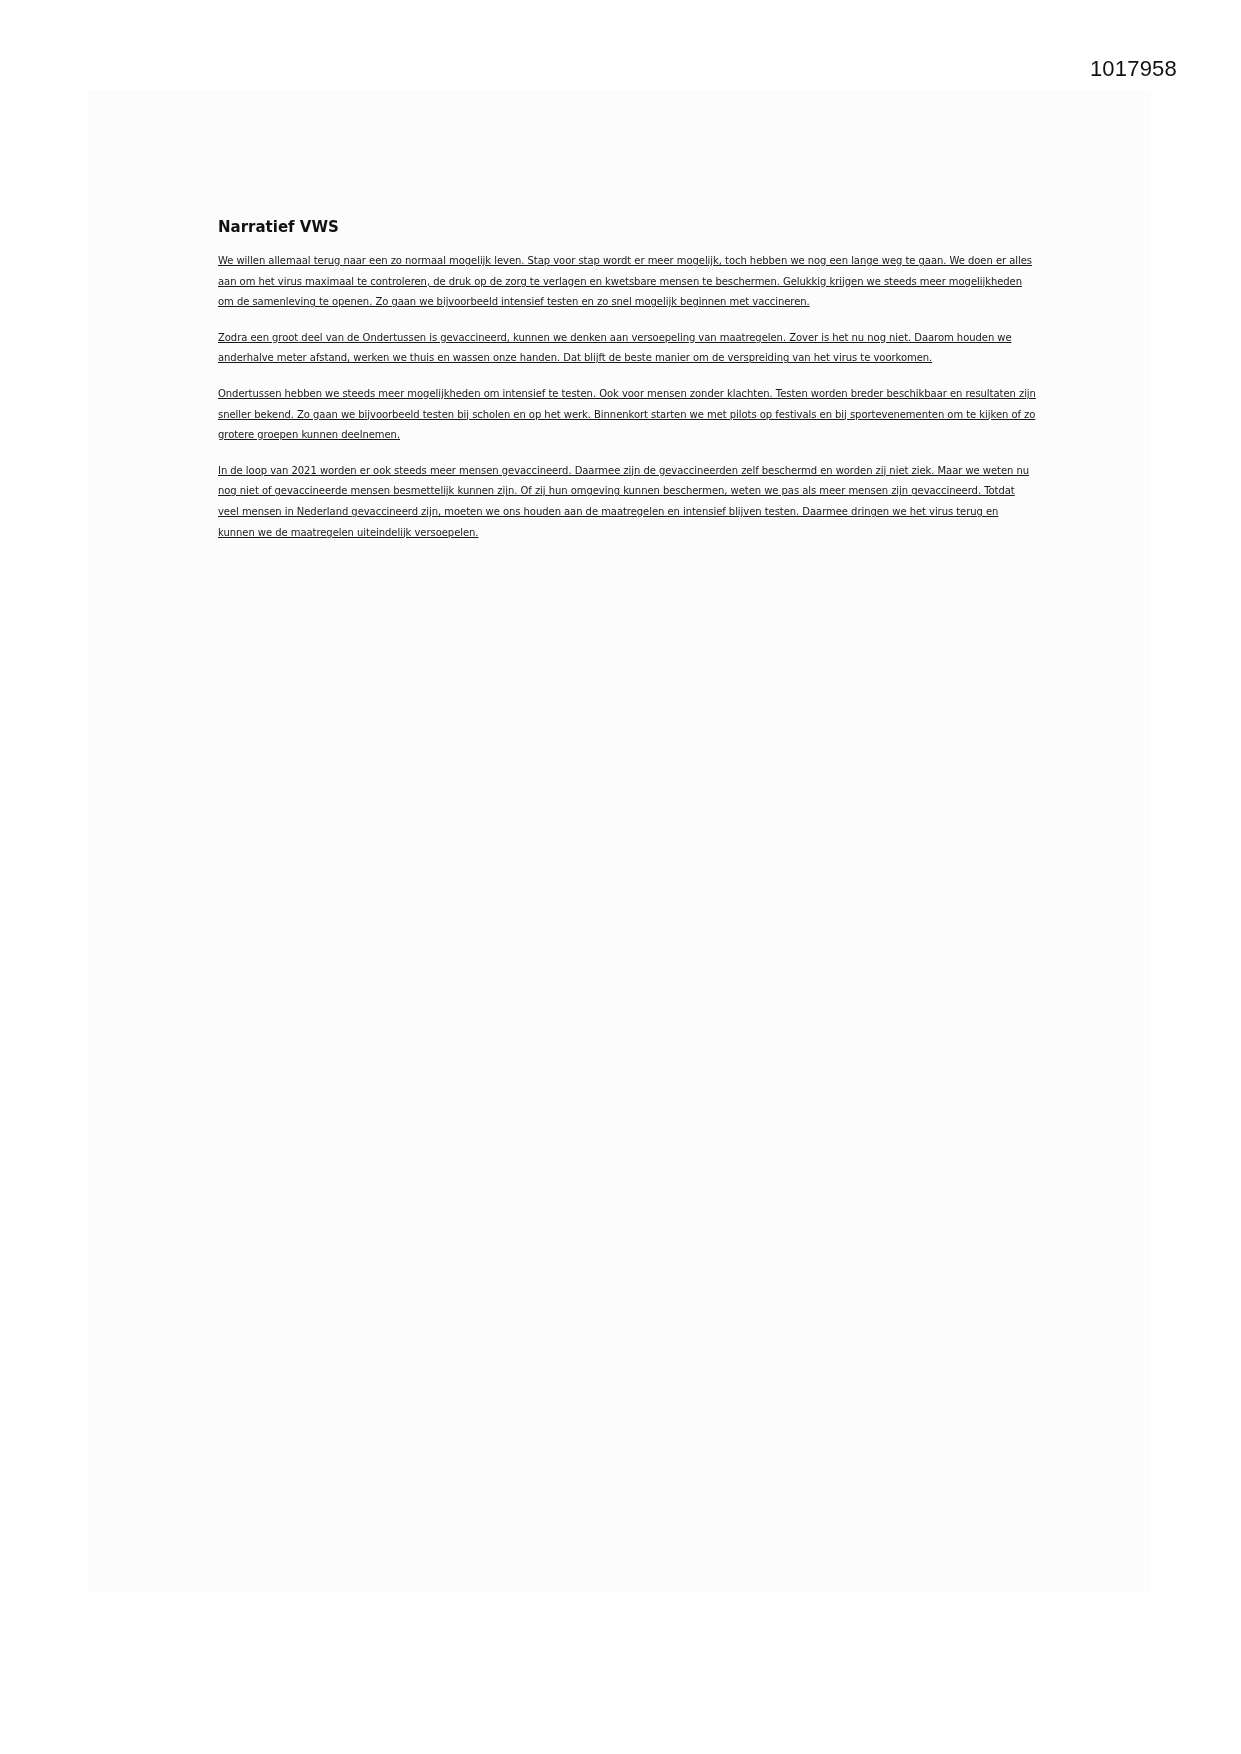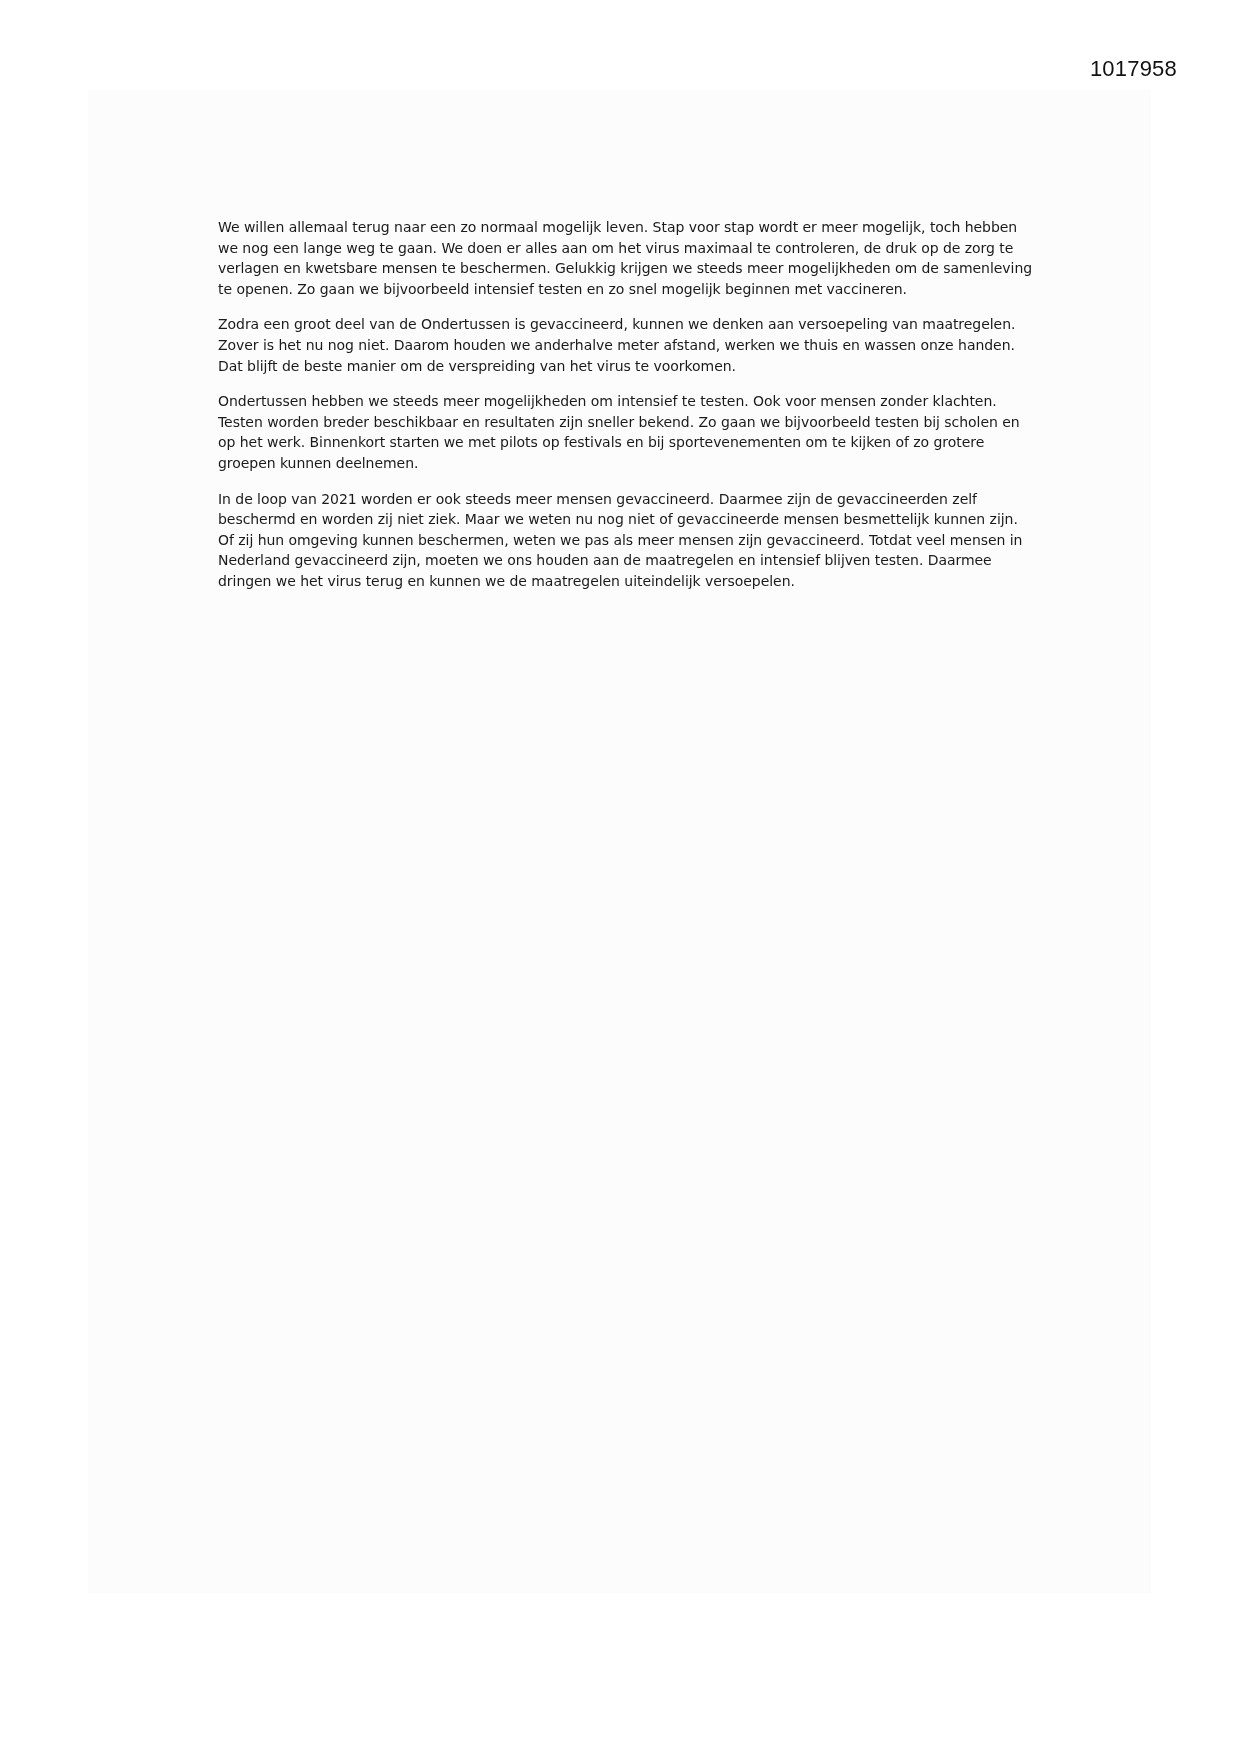--- a/index.html
+++ b/index.html
@@ -39,31 +39,33 @@
       color: #1a1a1a;
     }
     .title {
       font-size: 15px;
       font-weight: bold;
       margin: 0 0 14px 0;
       line-height: 20px;
       color: #111111;
     }
     .para {
-      font-size: 14px;
+      font-size: 10px;
       line-height: 20.6px;
       margin: 0 12px 15px 0;
       letter-spacing: -0.05px;
+      text-decoration: underline;
     }
   </style>
 </head>
 <body>
 
 <div class="doc-id">1017958</div>
 
 <div class="page-area"></div>
 
 <div class="content">
+  <div class="title">Narratief VWS</div>
   <p class="para">We willen allemaal terug naar een zo normaal mogelijk leven. Stap voor stap wordt er meer mogelijk, toch hebben we nog een lange weg te gaan. We doen er alles aan om het virus maximaal te controleren, de druk op de zorg te verlagen en kwetsbare mensen te beschermen. Gelukkig krijgen we steeds meer mogelijkheden om de samenleving te openen. Zo gaan we bijvoorbeeld intensief testen en zo snel mogelijk beginnen met vaccineren.</p>
   <p class="para">Zodra een groot deel van de Ondertussen is gevaccineerd, kunnen we denken aan versoepeling van maatregelen. Zover is het nu nog niet. Daarom houden we anderhalve meter afstand, werken we thuis en wassen onze handen. Dat blijft de beste manier om de verspreiding van het virus te voorkomen.</p>
   <p class="para">Ondertussen hebben we steeds meer mogelijkheden om intensief te testen. Ook voor mensen zonder klachten. Testen worden breder beschikbaar en resultaten zijn sneller bekend. Zo gaan we bijvoorbeeld testen bij scholen en op het werk. Binnenkort starten we met pilots op festivals en bij sportevenementen om te kijken of zo grotere groepen kunnen deelnemen.</p>
   <p class="para">In de loop van 2021 worden er ook steeds meer mensen gevaccineerd. Daarmee zijn de gevaccineerden zelf beschermd en worden zij niet ziek. Maar we weten nu nog niet of gevaccineerde mensen besmettelijk kunnen zijn. Of zij hun omgeving kunnen beschermen, weten we pas als meer mensen zijn gevaccineerd. Totdat veel mensen in Nederland gevaccineerd zijn, moeten we ons houden aan de maatregelen en intensief blijven testen. Daarmee dringen we het virus terug en kunnen we de maatregelen uiteindelijk versoepelen.</p>
 </div>
 
 </body></html>

